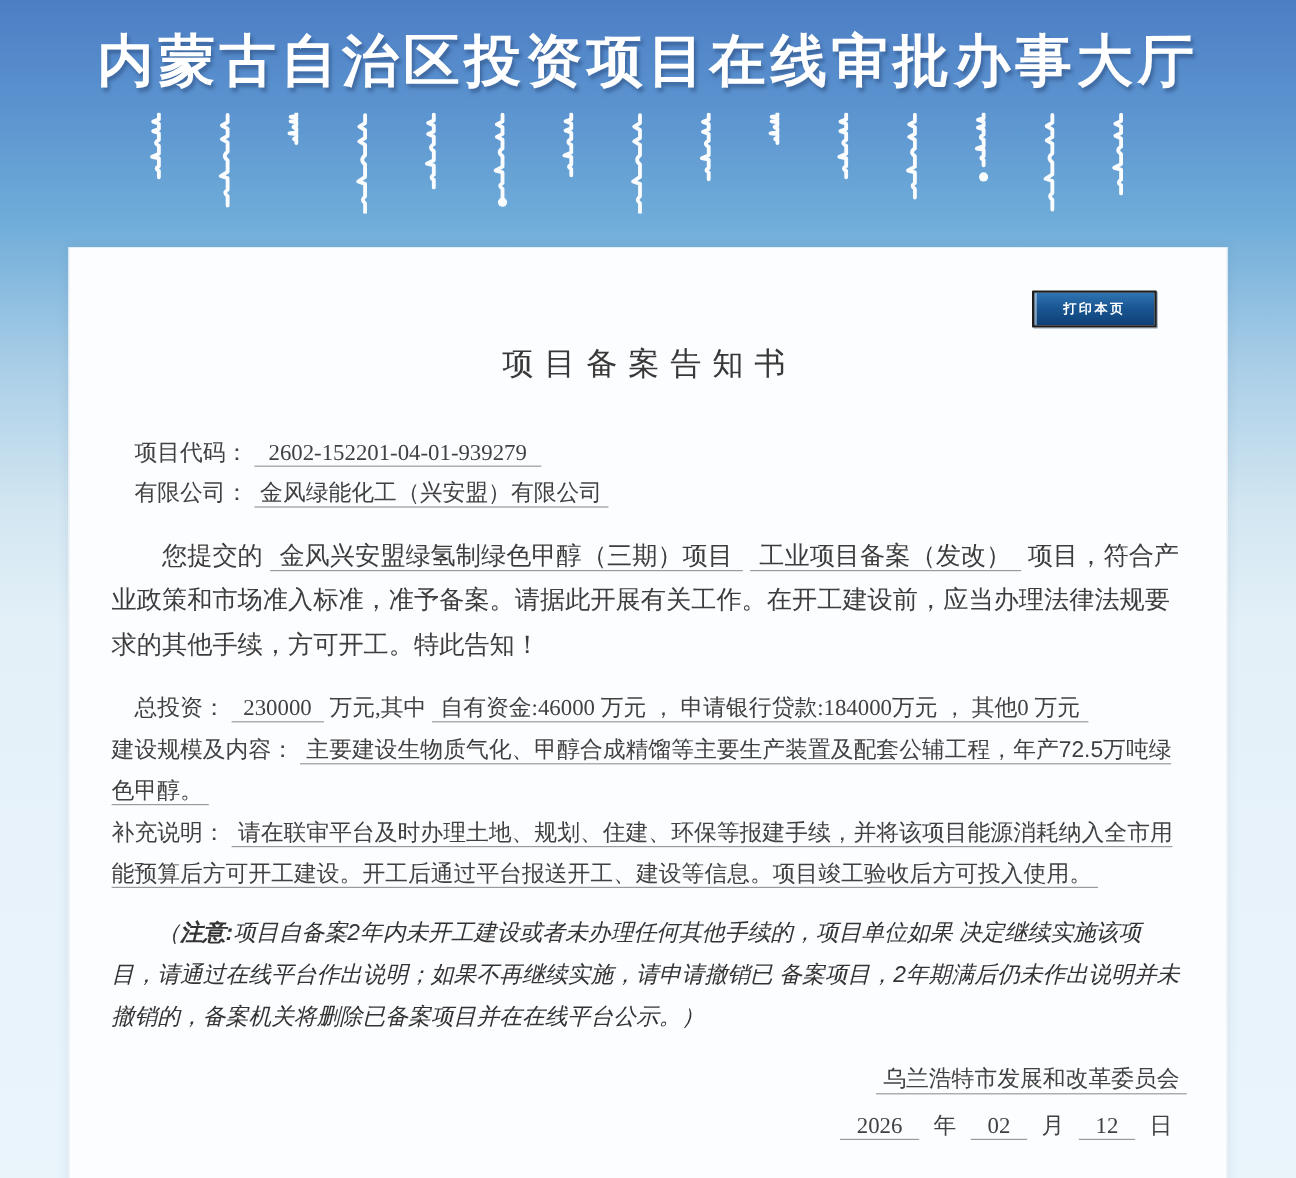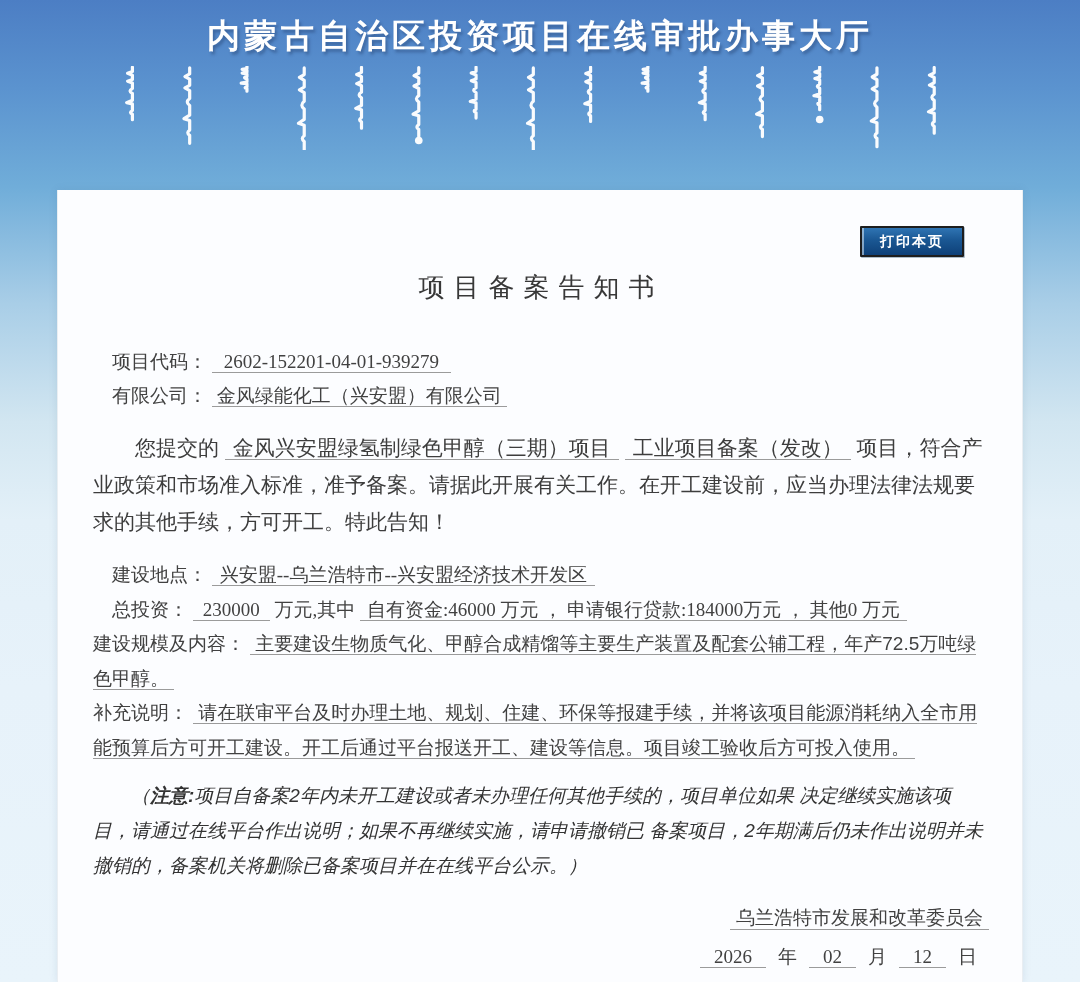--- a/index.html
+++ b/index.html
@@ -7,41 +7,41 @@
     width:1080px;height:982px;overflow:hidden;
     font-family:"Liberation Sans","DejaVu Sans",sans-serif;
     background:linear-gradient(180deg,
       #4c7ec4 0%, #5b93cf 9%, #70add9 19%,
       #a9cee7 31%, #d2e6f1 43%, #e3f0f8 53%,
       #e7f2fa 70%, #e9f4fb 100%);
   }
   
   .site-header{height:190px;text-align:center;color:#fff;}
   .site-title{
-    margin:0;padding-top:10px;
+    margin:16px;padding-top:10px;
     font-family:"Liberation Serif","DejaVu Serif",serif;
-    font-weight:bold;font-size:33px;letter-spacing:4px;line-height:52px;
+    font-weight:bold;font-size:47px;letter-spacing:4px;line-height:52px;
     text-shadow:2px 3px 3px rgba(20,40,80,.35);
   }
   .mongolian{display:block;margin:4px auto 0;height:84px;}
   .site-subtitle{
     font-size:19px;line-height:24px;letter-spacing:.5px;
     text-shadow:1px 2px 2px rgba(20,40,80,.3);
   }
   
   .panel{
     margin-left:57px;width:966px;height:792px;box-sizing:border-box;
     background:#fcfdff;border:1px solid #e9eef2;border-top:none;border-bottom:none;
     box-shadow:0 0 8px rgba(60,90,130,.12);
     padding:36px 33px 10px 35px;color:#414141;
   }
   .btn-row{height:32px;text-align:right;padding-right:25px;}
   .print-btn{
     width:104px;height:31px;cursor:pointer;
-    color:#fff;font-weight:bold;font-size:14px;letter-spacing:2px;
+    color:#fff;font-weight:bold;font-size:11px;letter-spacing:2px;
     font-family:"Liberation Sans","DejaVu Sans",sans-serif;
     background:linear-gradient(180deg,#2f74b3 0%,#1a5793 45%,#0e4078 100%);
     border:2px solid #1e1e1e;border-radius:1px;
     box-shadow:inset 2px 0 0 rgba(220,235,245,.55), 1px 1px 0 #aebecb;
   }
   .doc-title{
     margin:15px 0 42px;text-align:center;color:#383838;
     font-family:"Liberation Serif","DejaVu Serif",serif;
     font-weight:normal;font-size:26px;letter-spacing:9px;line-height:30px;
   }
@@ -115,24 +115,20 @@
     <span class="u">金风绿能化工（兴安盟）有限公司</span>
   </div>
 
   <p class="para sans"><span>您提交的</span>
     <span class="u">金风兴安盟绿氢制绿色甲醇（三期）项目</span>
     <span class="u">工业项目备案（发改）</span>
     <span>项目，符合产业政策和市场准入标准，准予备案。请据此开展有关工作。在开工建设前，应当办理法律法规要求的其他手续，方可开工。特此告知！</span></p>
 
   <div class="details">
     <div class="line serif">
-      <span>建设地点：</span>
-      <span class="u" style="padding:0 8px;">兴安盟--乌兰浩特市--兴安盟经济技术开发区</span>
-    </div>
-    <div class="line serif">
       <span>总投资：</span>
       <span class="u" style="padding:0 10px;">230000</span>
       <span>万元,其中</span>
       <span class="u" style="padding:0 7px;">自有资金:46000 万元 ， 申请银行贷款:184000万元 ， 其他0 万元</span>
     </div>
     <div class="line sans">
       <span>建设规模及内容：</span>
       <span class="u">主要建设生物质气化、甲醇合成精馏等主要生产装置及配套公辅工程，年产72.5万吨绿色甲醇。</span>
     </div>
     <div class="line sans">

